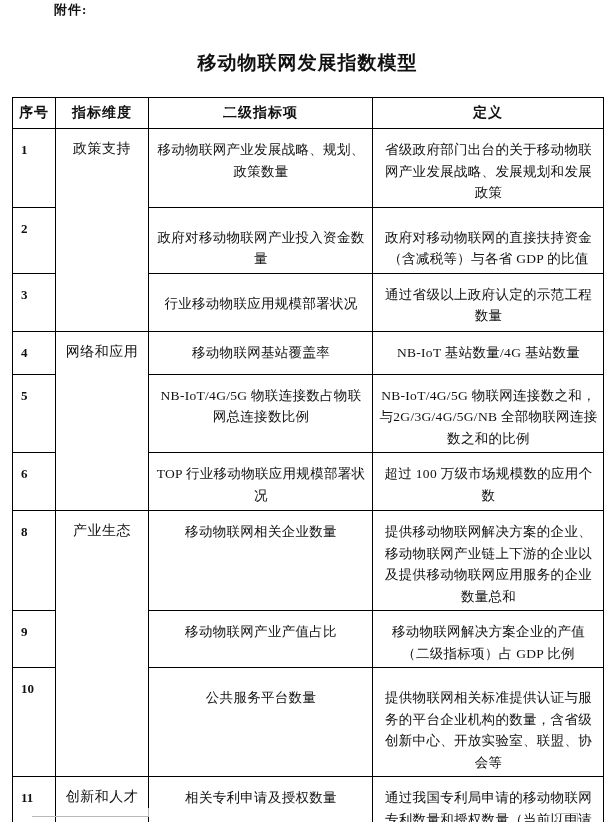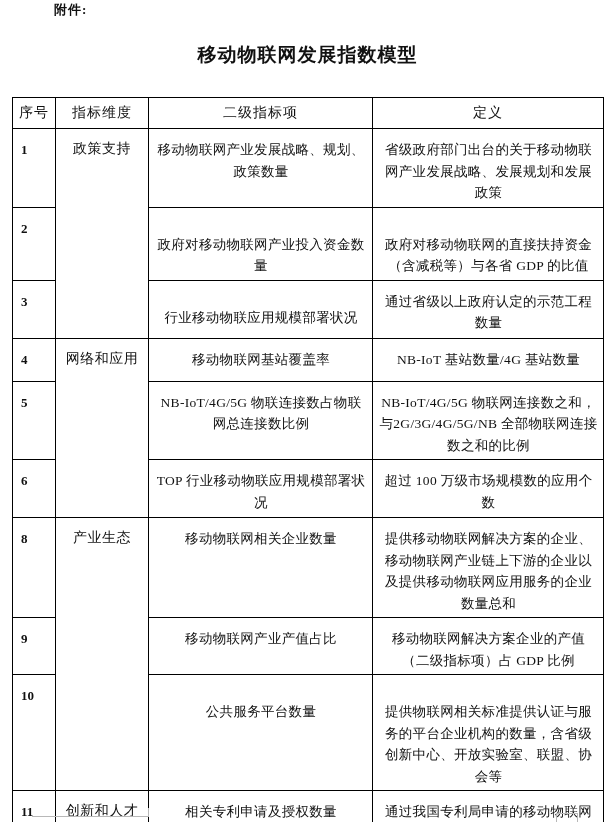--- a/index.html
+++ b/index.html
@@ -6,45 +6,45 @@
   body {
     width:615px; height:822px; background:#ffffff; position:relative;
     overflow:hidden; color:#111;
     font-family:"Liberation Serif","DejaVu Serif",serif;
   }
   .attachment {
     position:absolute; left:54px; top:1px;
     font-size:13px; font-weight:600; letter-spacing:1px;
   }
   .doc-title {
-    position:absolute; left:0; top:42px; width:615px; text-align:center;
+    position:absolute; left:0; top:50px; width:615px; text-align:center;
     font-size:19px; font-weight:bold; letter-spacing:1px;
   }
   table.index-table {
     position:absolute; left:12px; top:97px; width:591px;
     border-collapse:collapse; table-layout:fixed; font-size:13.5px;
   }
   .index-table th, .index-table td { border:1.5px solid #000; overflow:hidden; }
   .index-table th {
-    font-size:14px; font-weight:normal; vertical-align:middle;
+    font-size:14px; font-weight:bold; vertical-align:middle;
     letter-spacing:1px; padding:0;
   }
   td.no-cell {
     font-weight:bold; vertical-align:top; text-align:left;
     padding:13px 0 0 8px; font-size:13px;
   }
   td.dim-cell {
     font-weight:normal; vertical-align:top; text-align:center;
     padding:11px 2px 0 2px; font-size:14px; letter-spacing:0.5px;
   }
   td.txt-cell {
     vertical-align:top; text-align:center;
     padding:10px 5px 3px 6px; line-height:21.5px; letter-spacing:0.3px;
   }
-  td.txt-cell.pad-more { padding-top:26px; }
+  td.txt-cell.pad-more { padding-top:19px; }
   .artifact-left {
     position:absolute; left:32px; top:808px; width:116px; height:8px;
     border-bottom:1.5px solid #b8b8b8; border-right:1.5px solid #b8b8b8;
   }
   .artifact-right {
     position:absolute; left:556px; top:813px; width:20px; height:9px;
     border-top:1.5px solid #b8b8b8; border-left:1.5px solid #b8b8b8;
     border-right:1.5px solid #b8b8b8;
   }
 </style>

